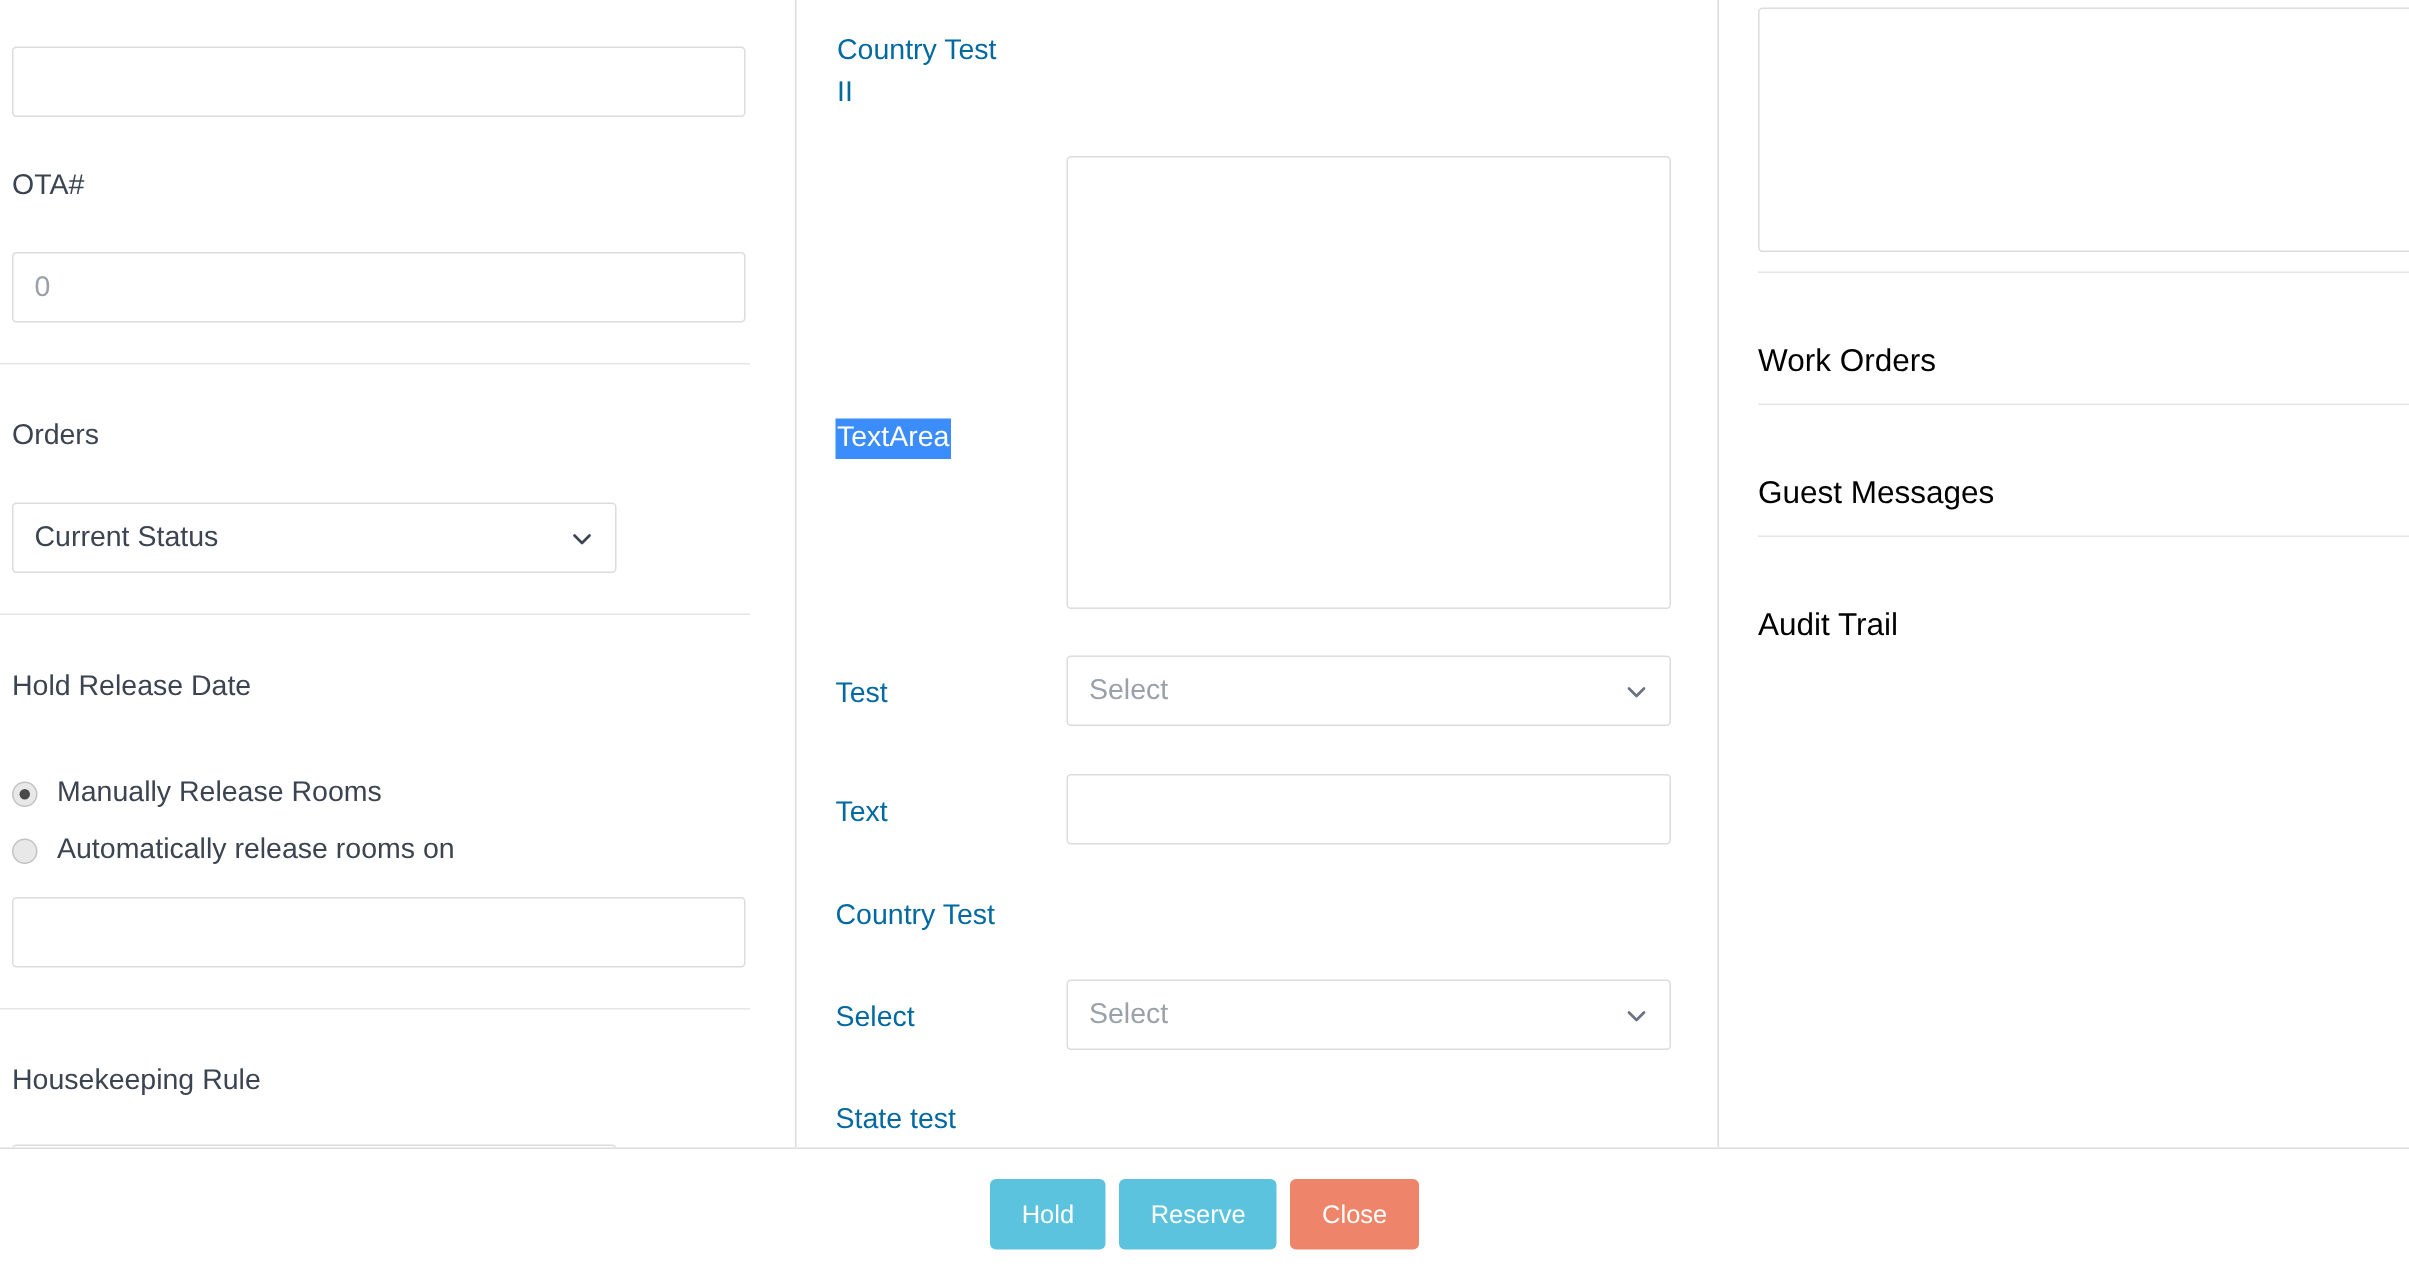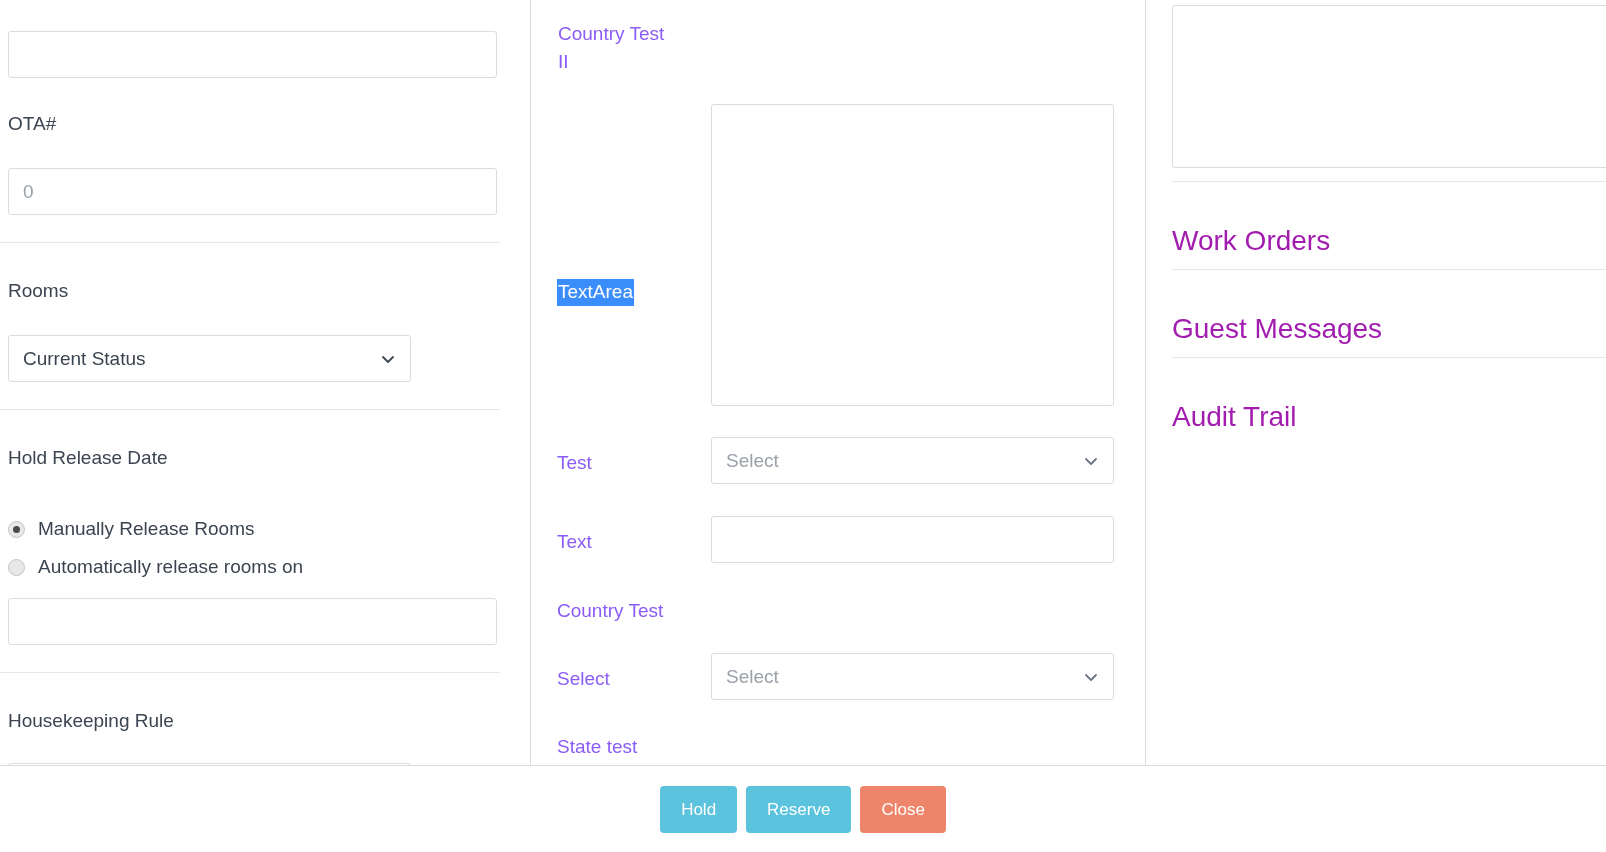--- a/index.html
+++ b/index.html
@@ -136,21 +136,21 @@
   .col-mid {
     position: absolute;
     left: 531px; top: 0;
     width: 614px;
     height: 765px;
     overflow: hidden;
   }
   .mid-label {
     position: absolute;
     font-size: 19px;
-    color: #8b5cf6;
+    color: #0369a1;
     line-height: 28px;
     white-space: pre-line;
   }
   .mid-label-countrytest2 { left: 27px; top: 20px; width: 150px; }
   .mid-label-textarea {
     left: 26px; top: 243px;
     background: #3b8dfb;
     color: #ffffff;
     padding: 1px 1px 2px 1px;
     line-height: 24px;
@@ -189,22 +189,22 @@
     border: 1px solid #dcdcdc;
     border-radius: 3px;
   }
   .rgt-hr { position: absolute; left: 26px; width: 460px; }
   .rgt-hr.h1 { top: 181px; }
   .rgt-hr.h2 { top: 269px; }
   .rgt-hr.h3 { top: 357px; }
   .rgt-link {
     position: absolute;
     left: 26px;
-    font-size: 28px;
-    color: #a21caf;
+    font-size: 21px;
+    color: #000000;
     text-decoration: none;
     line-height: 26px;
     cursor: pointer;
   }
   .rgt-link.l1 { top: 228px; }
   .rgt-link.l2 { top: 316px; }
   .rgt-link.l3 { top: 404px; }
 
   
   .footer-divider {
@@ -248,21 +248,21 @@
     <div class="col-left">
 
       <div class="input-box lft-input-1"></div>
 
       <div class="field-label lft-label-ota">OTA#</div>
 
       <div class="input-box placeholder lft-input-ota">0</div>
 
       <div class="hr lft-hr-1"></div>
 
-      <div class="field-label lft-label-status">Rooms</div>
+      <div class="field-label lft-label-status">Orders</div>
 
       <div class="select-box lft-select-status">
         <span class="sel-val">Current Status</span>
         <span class="chev">
           <svg width="16" height="16" viewBox="0 0 16 16">
             <path d="M3 6 L8 11 L13 6" fill="none" stroke="#3b4450" stroke-width="1.8" stroke-linecap="round" stroke-linejoin="round"></path>
           </svg>
         </span>
       </div>
 

